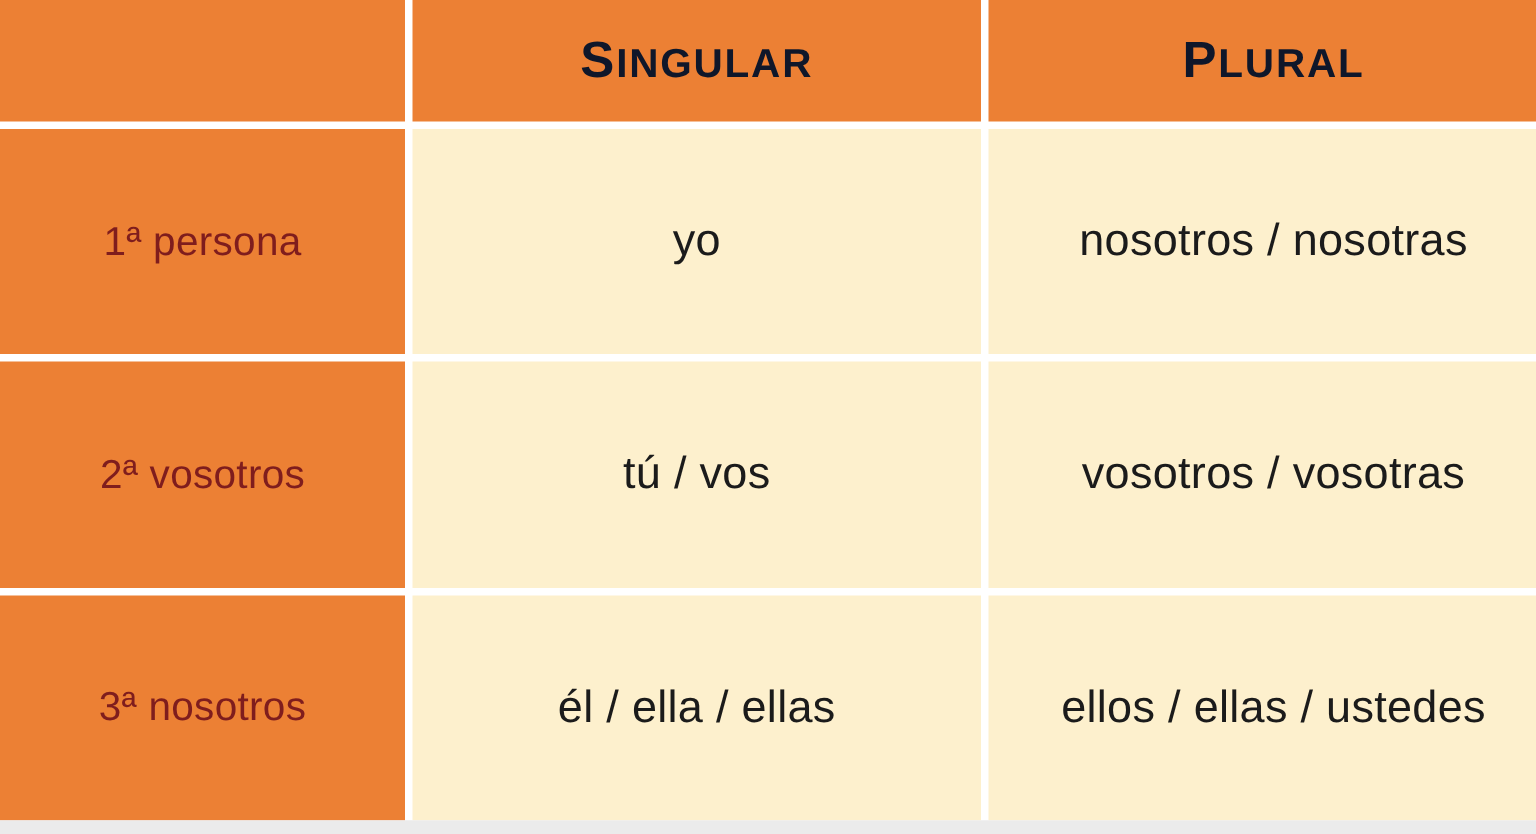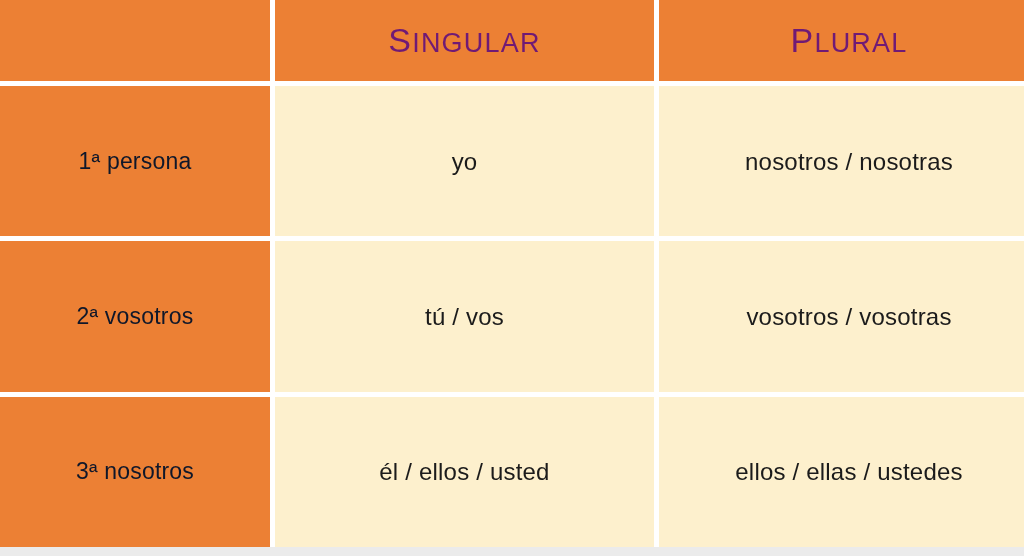--- a/index.html
+++ b/index.html
@@ -45,50 +45,50 @@
     vertical-align: middle;
     text-align: center;
   }
 
   
   .hdr-blank {
     background: #ec8034;
   }
   .hdr-cell {
     background: #ec8034;
-    color: #701a75;
-    font-weight: normal;
+    color: #0f172a;
+    font-weight: bold;
     font-size: 27px;
     letter-spacing: 1.2px;
     font-variant: small-caps;
     text-transform: lowercase;
   }
   .hdr-cell .cap {
     font-size: 34px;
     text-transform: uppercase;
   }
   .hdr-cell .rest {
     font-size: 27px;
     text-transform: uppercase;
   }
 
   
   .row-label {
     background: #ec8034;
-    color: #0f172a;
-    font-size: 23px;
+    color: #7f1d1d;
+    font-size: 27px;
     font-weight: normal;
     letter-spacing: 0.2px;
   }
 
   
   .data-cell {
     background: #fdf0cd;
     color: #1b1b1b;
-    font-size: 24px;
+    font-size: 30px;
     font-weight: normal;
     line-height: 1.22;
     letter-spacing: 0.2px;
   }
 
   .row-head   { height: 81px; }
   .row-body   { height: 149px; }
 
   .bottom-strip {
     position: absolute;
@@ -122,20 +122,20 @@
         <td class="data-cell">yo</td>
         <td class="data-cell">nosotros / nosotras</td>
       </tr>
       <tr class="row-body">
         <td class="row-label">2ª vosotros</td>
         <td class="data-cell">tú / vos</td>
         <td class="data-cell">vosotros / vosotras</td>
       </tr>
       <tr class="row-body">
         <td class="row-label">3ª nosotros</td>
-        <td class="data-cell">él / ellos / usted</td>
+        <td class="data-cell">él / ella / ellas</td>
         <td class="data-cell">ellos / ellas / ustedes</td>
       </tr>
     </tbody>
   </table>
 </div>
 
 <div class="bottom-strip"></div>
 
 </body></html>

